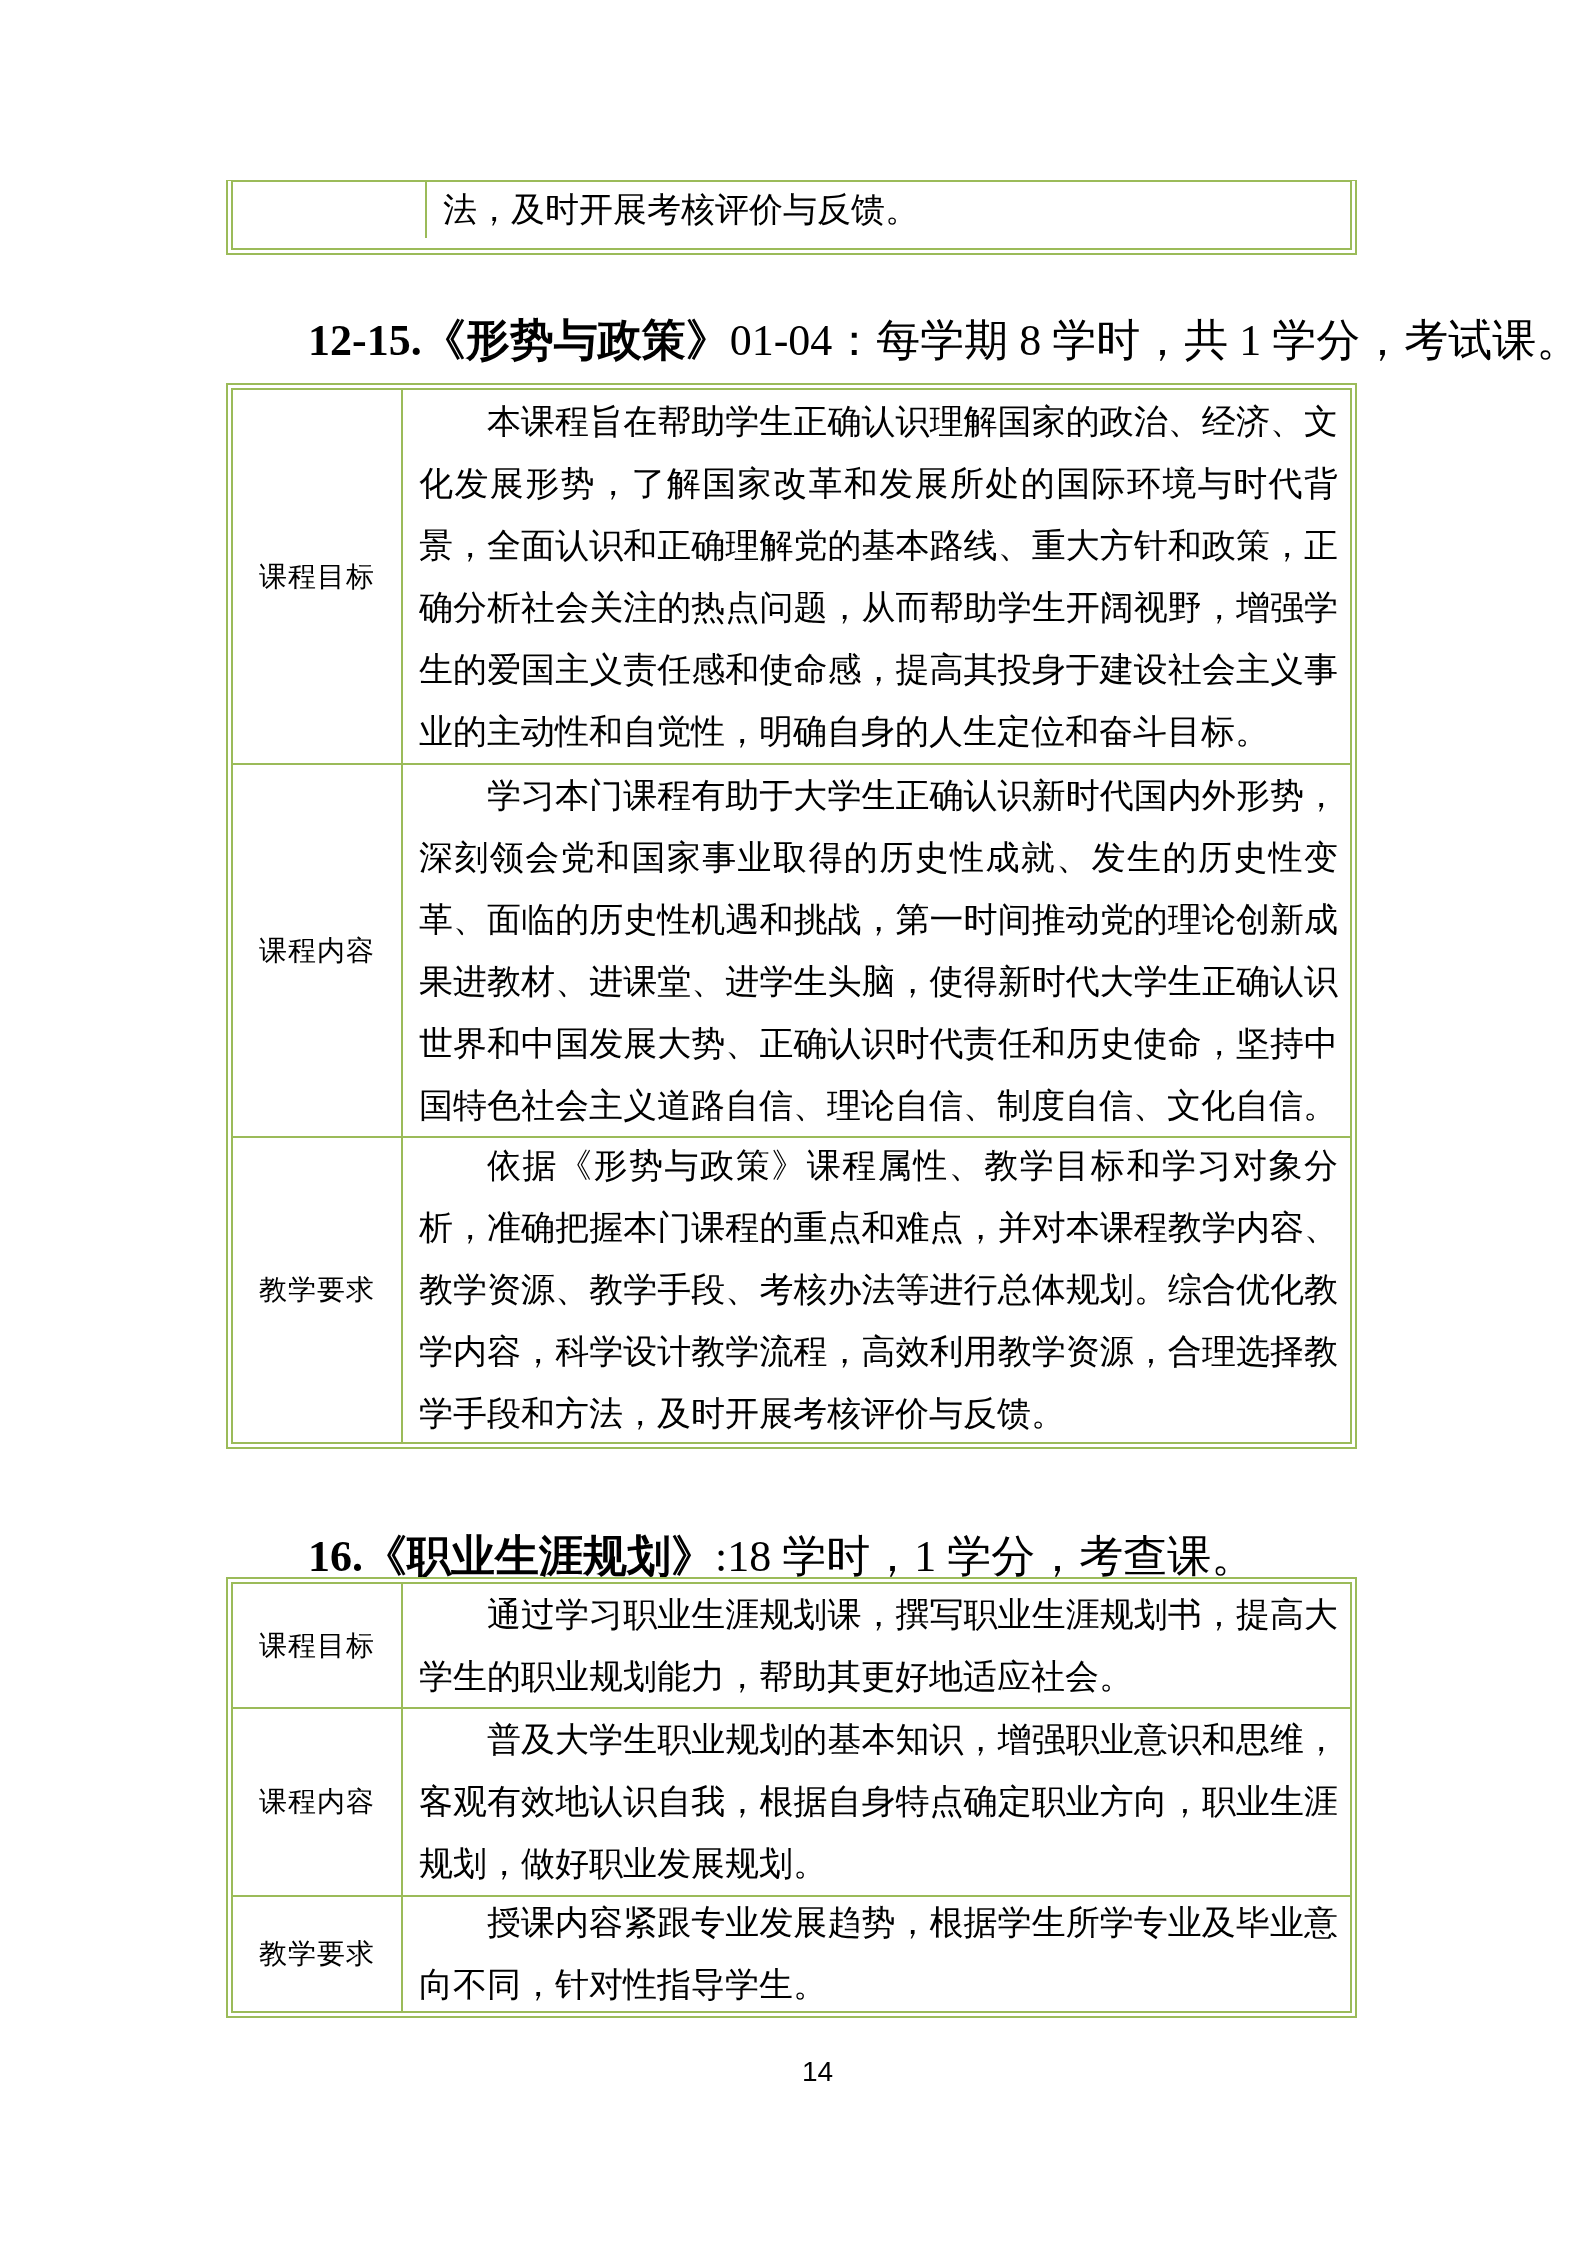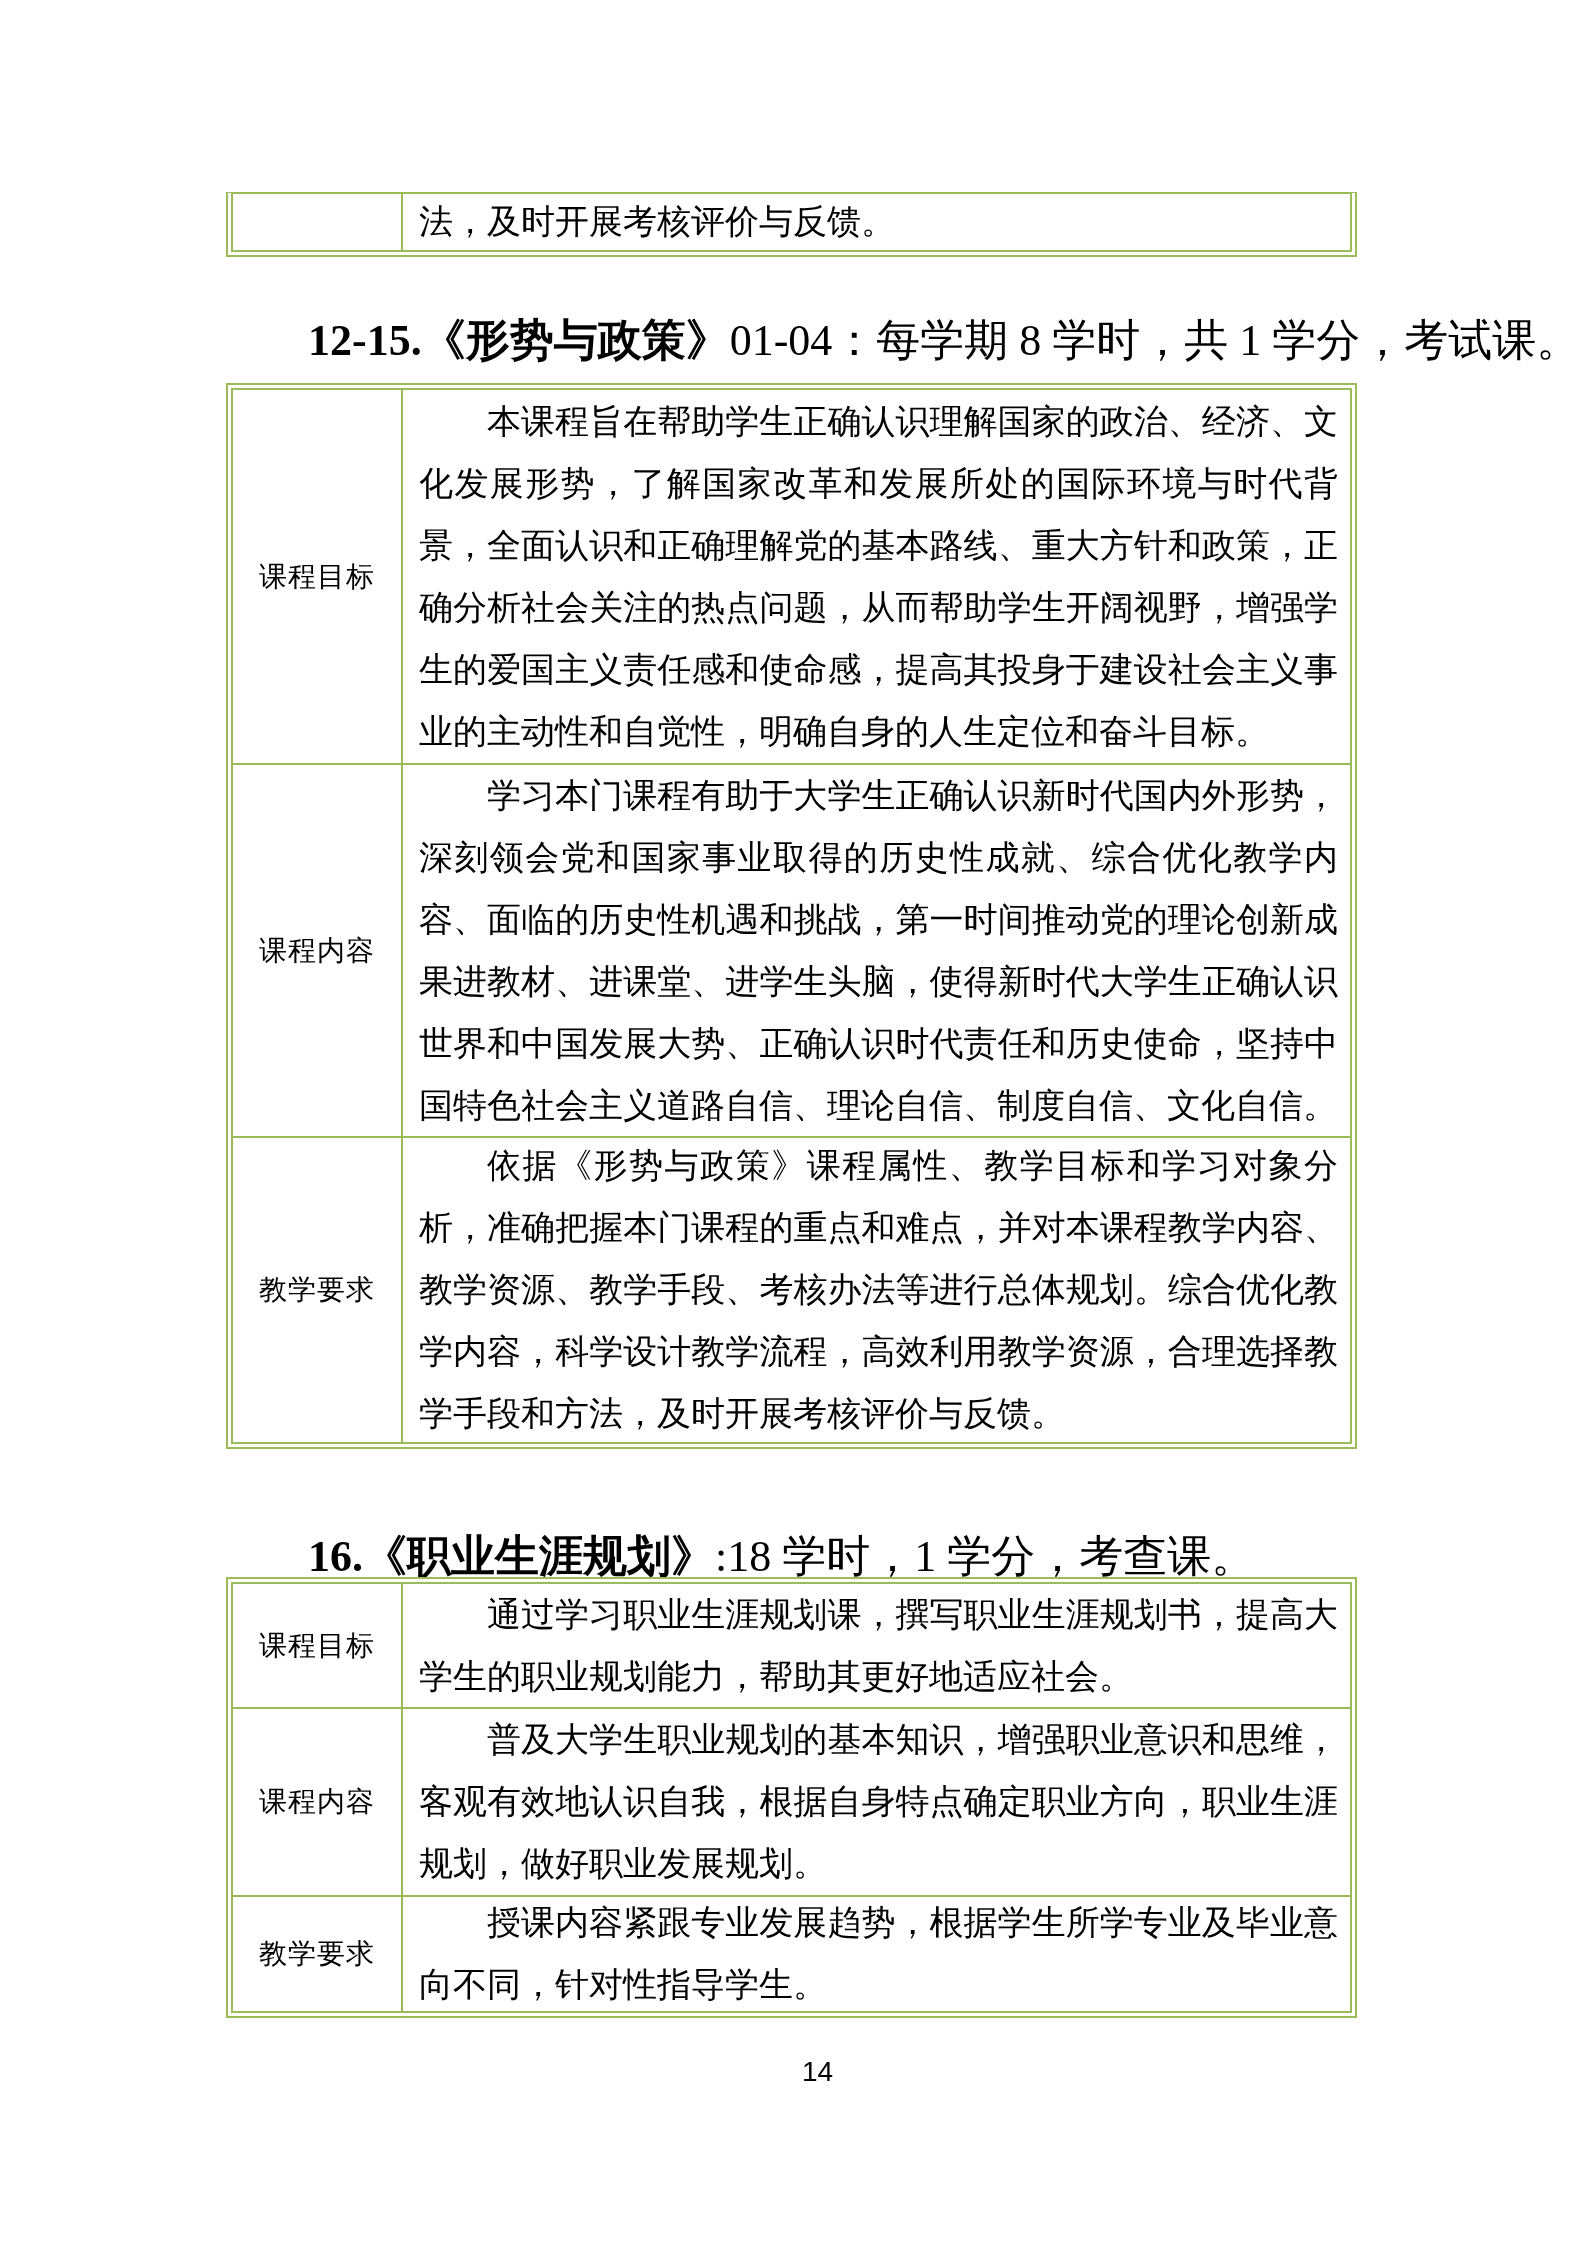--- a/index.html
+++ b/index.html
@@ -73,21 +73,21 @@
     font-family:"Liberation Sans","DejaVu Sans",sans-serif;
     font-size:28px;
     color:#000000;
   }
 </style>
 </head>
 <body>
 
 <div class="page">
 
-  <div class="tbl cont" style="top:192px; height:65px;">
+  <div class="tbl cont" style="top:180px; height:75px;padding-left:24px;">
     <div class="trow" style="height:56px;">
       <div class="lab"></div>
       <div class="txt">
         <p class="noindent">法，及时开展考核评价与反馈。</p>
       </div>
     </div>
   </div>
 
   <div class="heading" style="top:314px;">
     <span class="hb">12-15.《形势与政策》</span><span>01-04：每学期 8 学时，共 1 学分，考试课。</span>
@@ -96,21 +96,21 @@
   <div class="tbl" style="top:383px; height:1066px;">
     <div class="trow" style="height:373px;">
       <div class="lab">课程目标</div>
       <div class="txt">
         <p>本课程旨在帮助学生正确认识理解国家的政治、经济、文化发展形势，了解国家改革和发展所处的国际环境与时代背景，全面认识和正确理解党的基本路线、重大方针和政策，正确分析社会关注的热点问题，从而帮助学生开阔视野，增强学生的爱国主义责任感和使命感，提高其投身于建设社会主义事业的主动性和自觉性，明确自身的人生定位和奋斗目标。</p>
       </div>
     </div>
     <div class="trow" style="height:373px;">
       <div class="lab">课程内容</div>
       <div class="txt">
-        <p>学习本门课程有助于大学生正确认识新时代国内外形势，深刻领会党和国家事业取得的历史性成就、综合优化教学内容、面临的历史性机遇和挑战，第一时间推动党的理论创新成果进教材、进课堂、进学生头脑，使得新时代大学生正确认识世界和中国发展大势、正确认识时代责任和历史使命，坚持中国特色社会主义道路自信、理论自信、制度自信、文化自信。</p>
+        <p>学习本门课程有助于大学生正确认识新时代国内外形势，深刻领会党和国家事业取得的历史性成就、发生的历史性变革、面临的历史性机遇和挑战，第一时间推动党的理论创新成果进教材、进课堂、进学生头脑，使得新时代大学生正确认识世界和中国发展大势、正确认识时代责任和历史使命，坚持中国特色社会主义道路自信、理论自信、制度自信、文化自信。</p>
       </div>
     </div>
     <div class="trow" style="height:306px;">
       <div class="lab">教学要求</div>
       <div class="txt">
         <p>依据《形势与政策》课程属性、教学目标和学习对象分析，准确把握本门课程的重点和难点，并对本课程教学内容、教学资源、教学手段、考核办法等进行总体规划。综合优化教学内容，科学设计教学流程，高效利用教学资源，合理选择教学手段和方法，及时开展考核评价与反馈。</p>
       </div>
     </div>
   </div>
 

